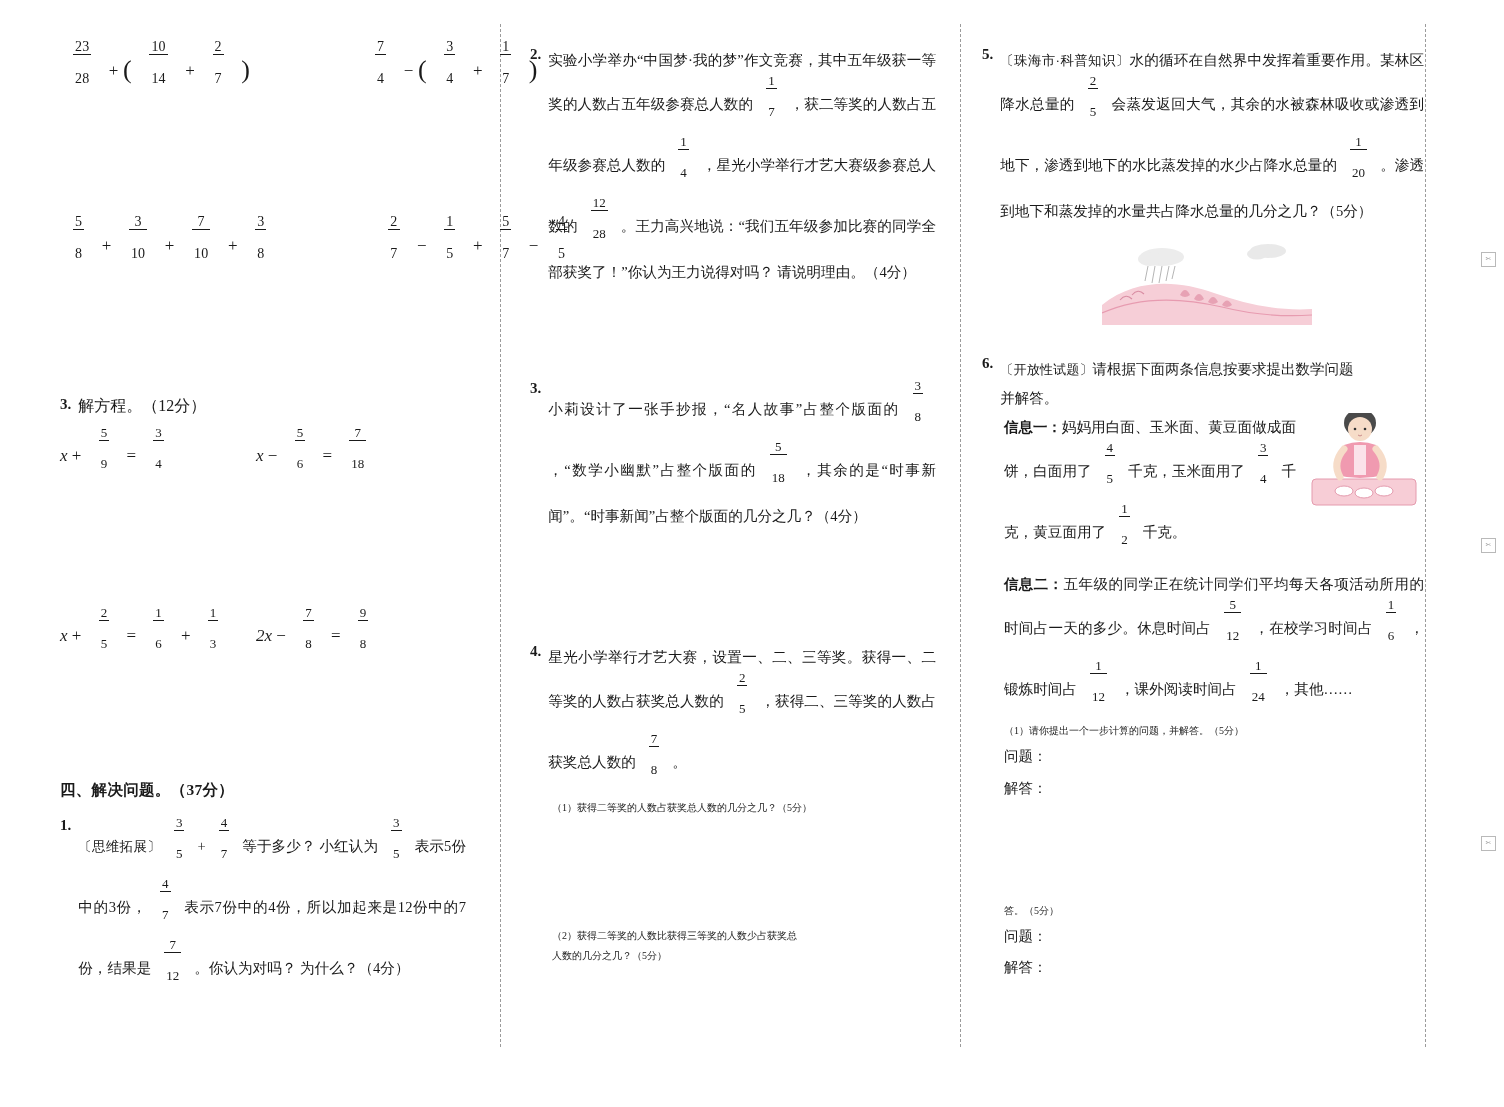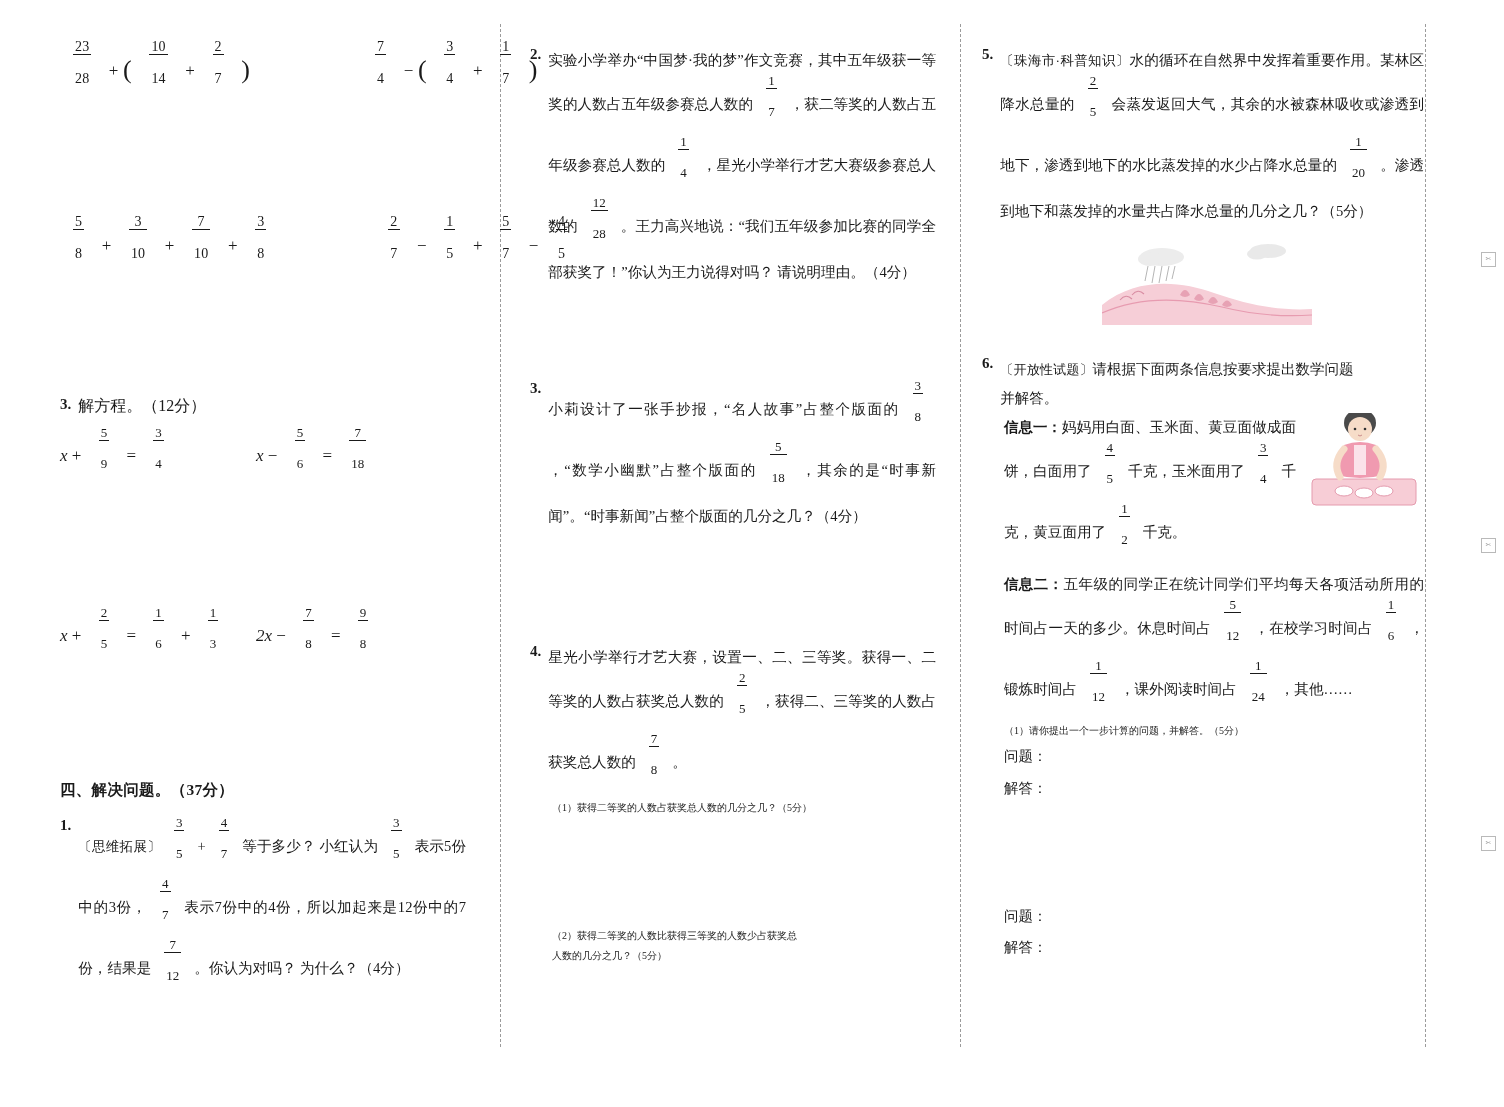--- a/index.html
+++ b/index.html
@@ -522,20 +522,21 @@
           <span class="den">24</span>
         </span><span>，其他……</span>
     </div>
 
     <div class="subq" style="padding-left:22px">（1）请你提出一个一步计算的问题，并解答。（5分）</div>
     <div class="ansline" style="padding-left:22px">问题：</div>
     <div class="ansline" style="padding-left:22px">解答：</div>
 
     <div style="height:96px"></div>
 
+    <div class="subq" style="padding-left:22px">答。（5分）</div>
     <div class="ansline" style="padding-left:22px">问题：</div>
     <div class="ansline" style="padding-left:22px">解答：</div>
 
     <div class="clip-mark" style="top:538px;">✂</div>
     <div class="clip-mark" style="top:836px;">✂</div>
 
   </div>
 
 </div>
 

